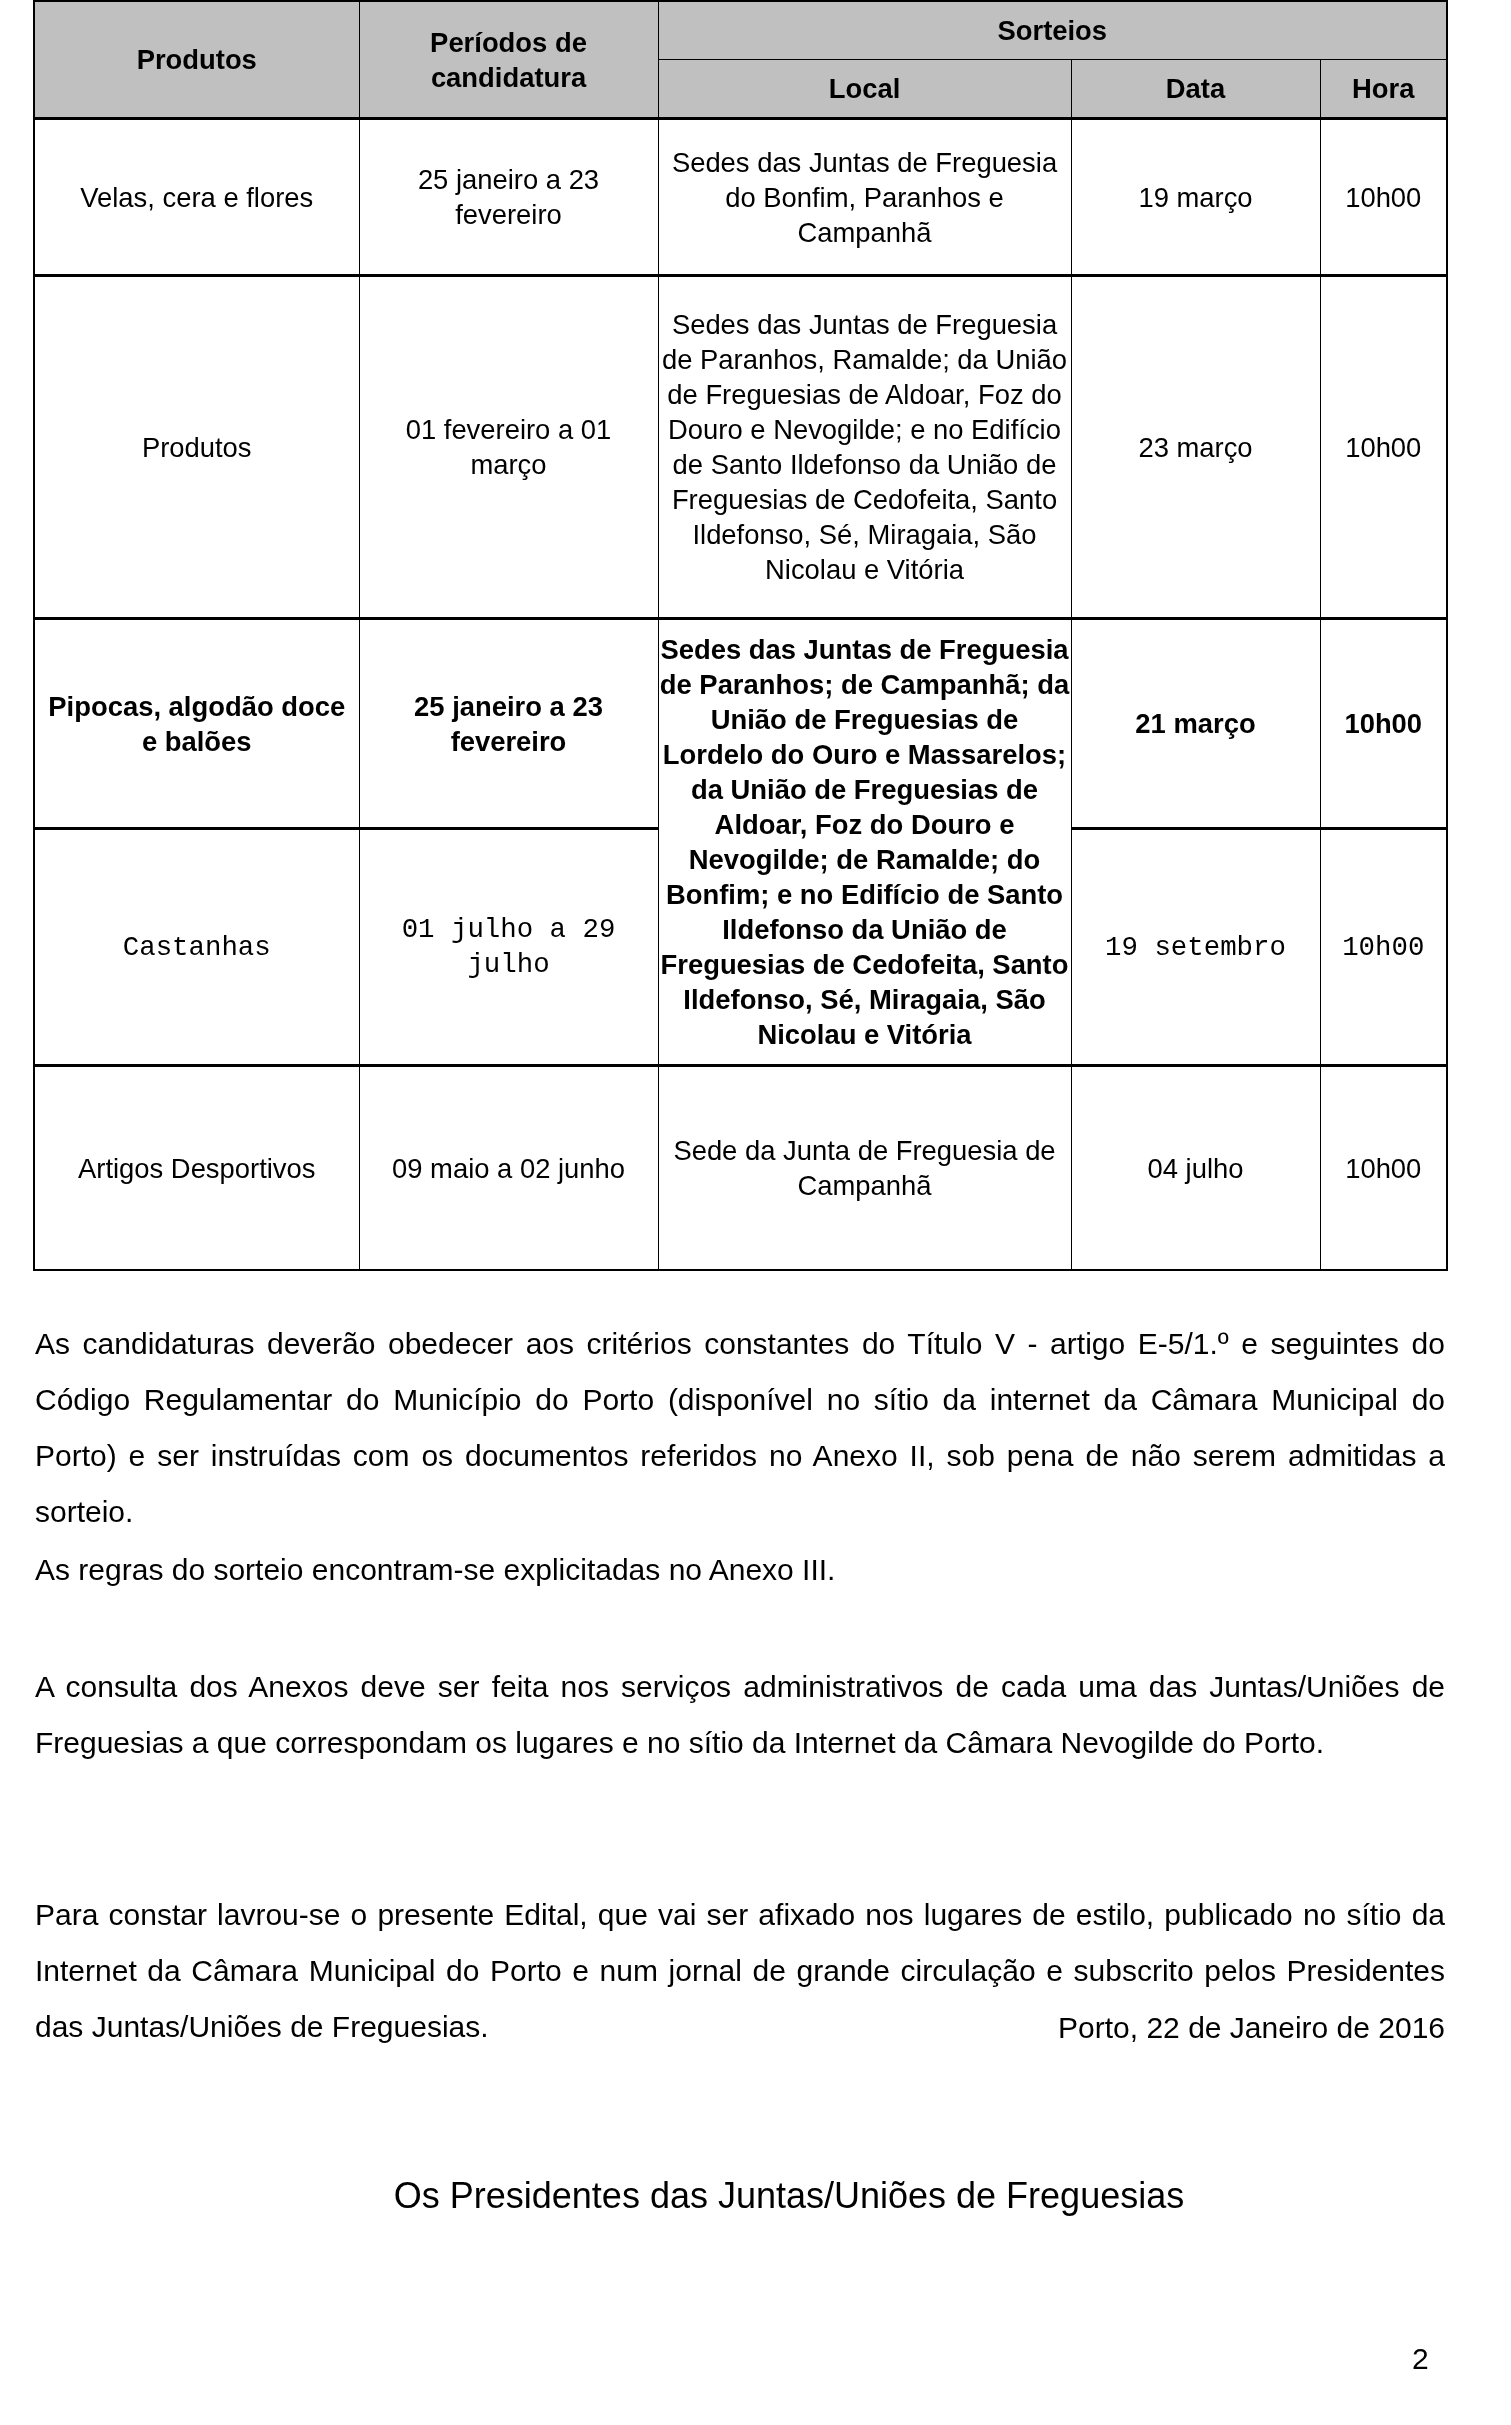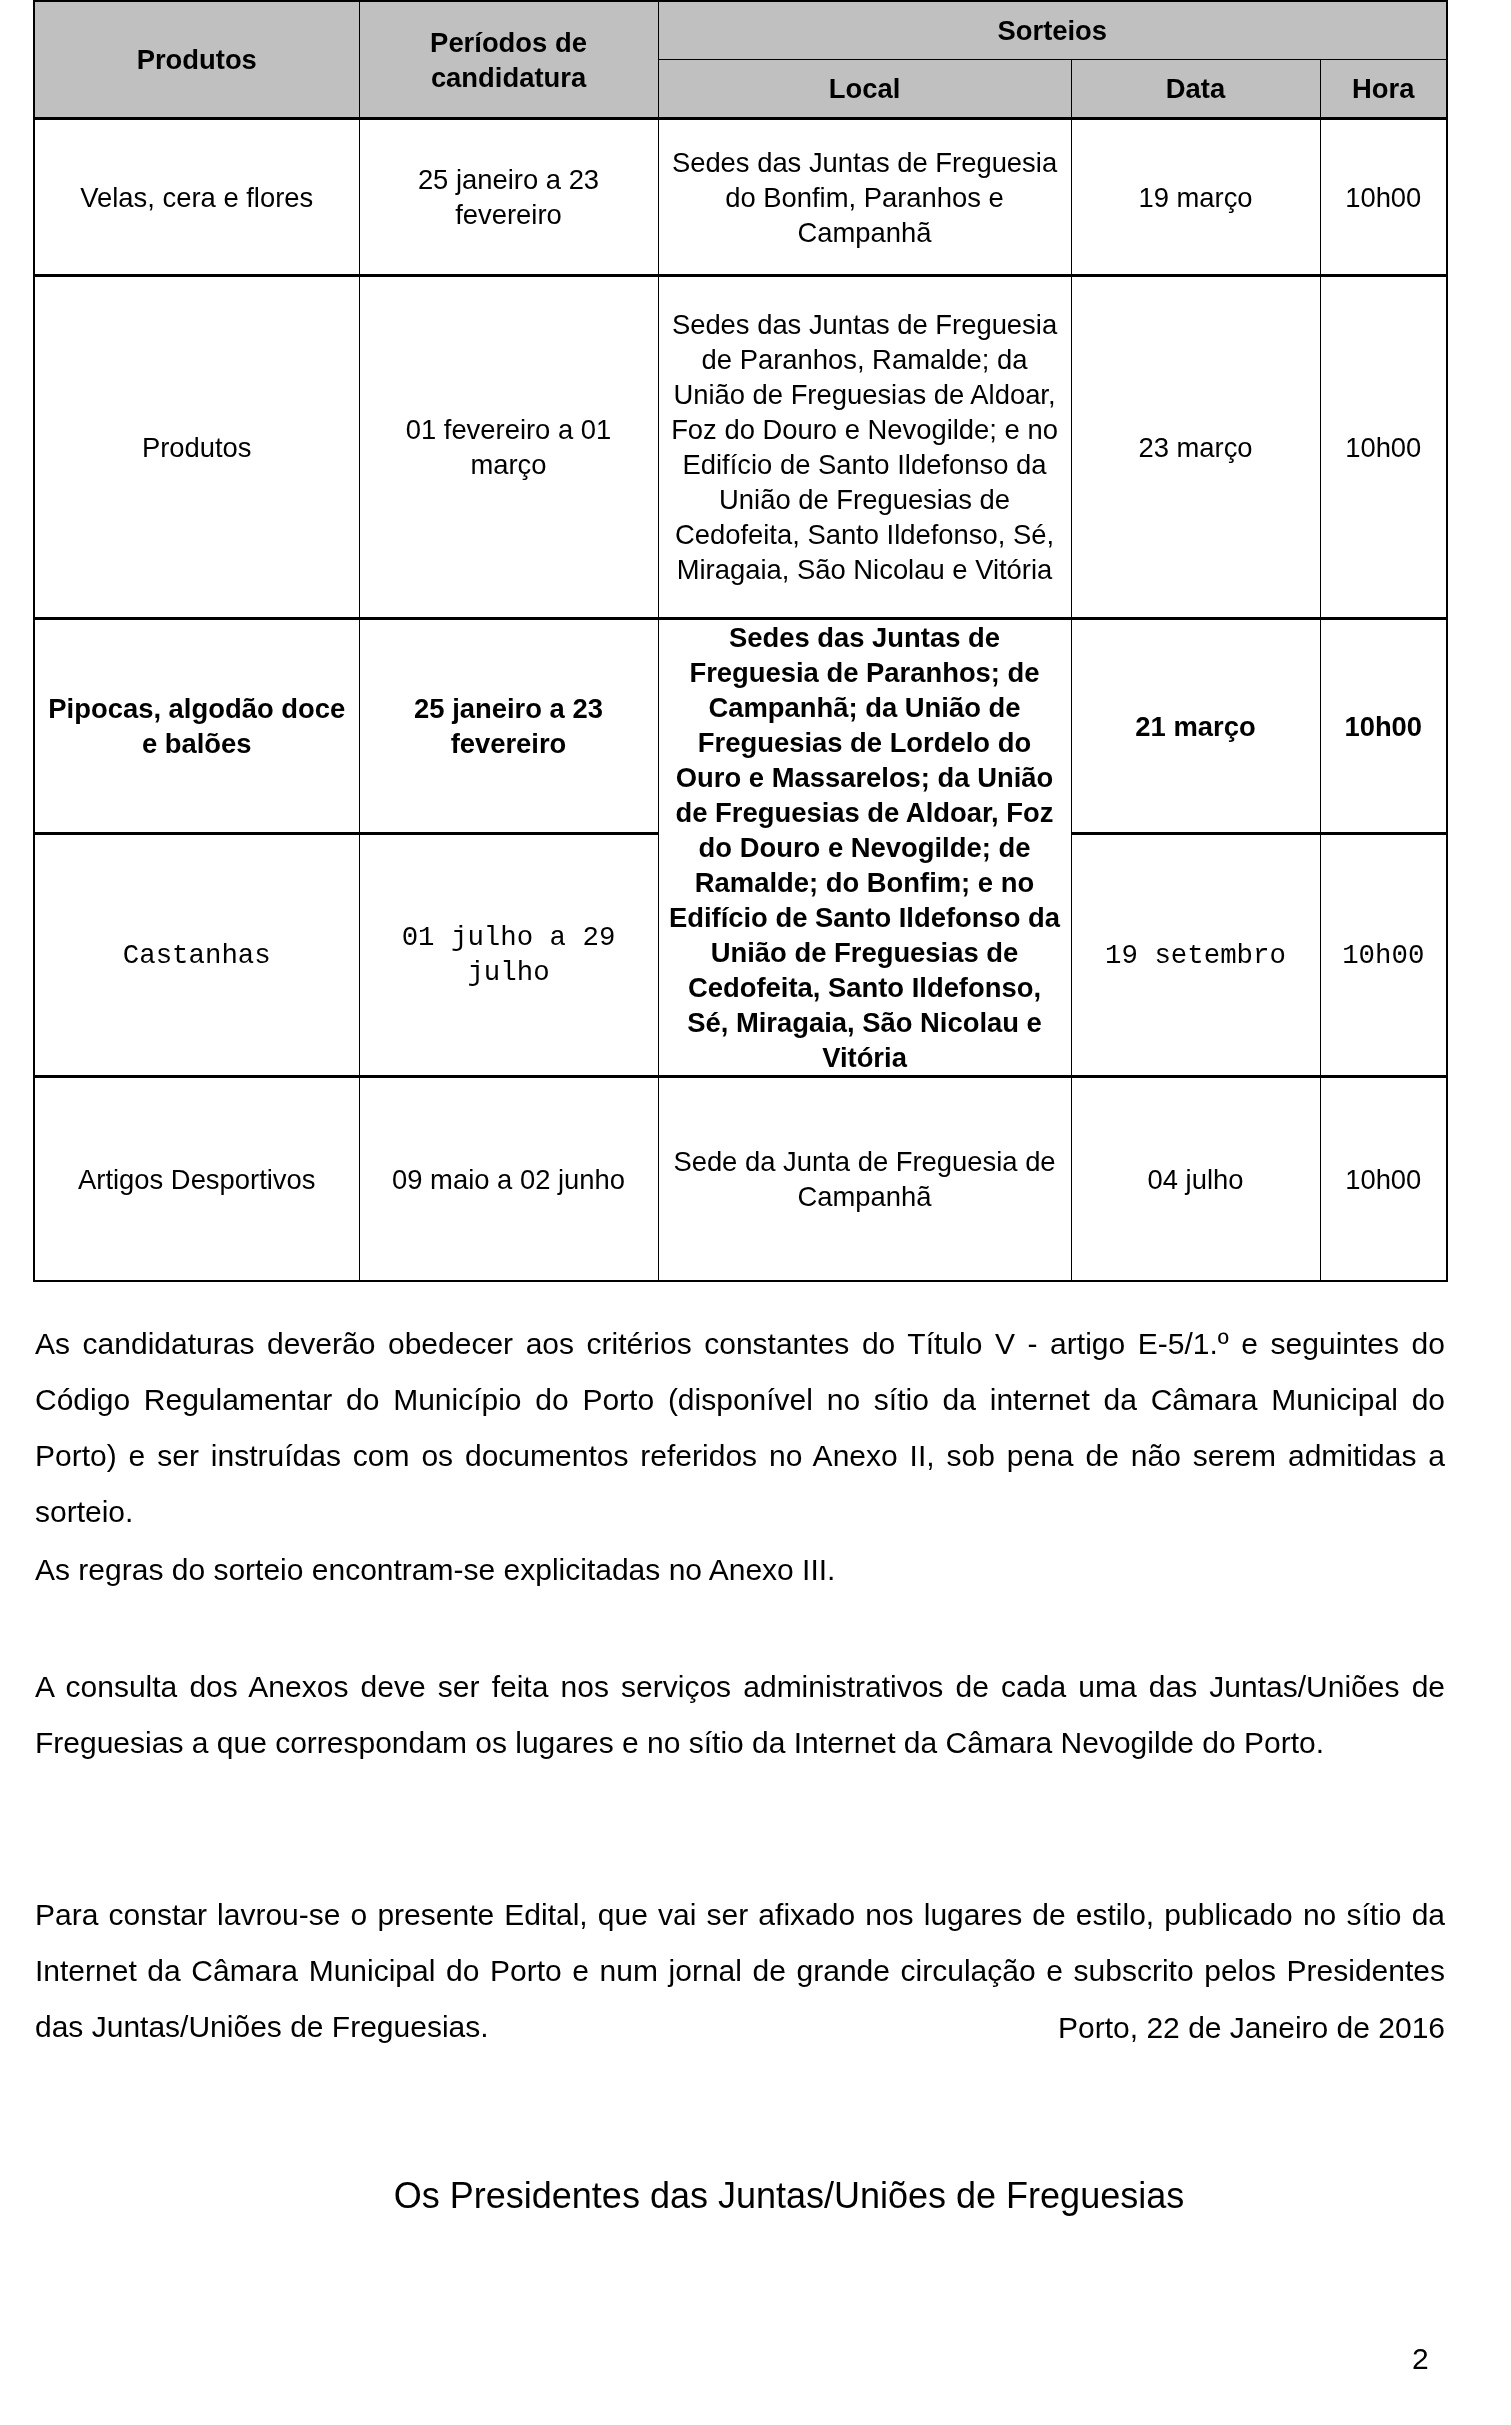--- a/index.html
+++ b/index.html
@@ -31,21 +31,21 @@
   .sched th {
     background: #c0c0c0;
     font-weight: bold;
     font-size: 27.4px;
     line-height: 35px;
   }
   .sched thead tr.h1 th { height: 57px; }
   .sched thead tr.h2 th { height: 57px; }
   .sched thead { border-bottom: 3.1px solid #000; }
   .sched tr.sep td { border-top: 3.1px solid #000; }
-  .sched td.local { padding: 0 9px; }
+  .sched td.local { padding: 0 1px; }
   .r1 td { height: 154px; }
   .r2 td { height: 340px; }
   .r3 td { height: 207px; font-weight: bold; }
   .r4 td { height: 234px; font-family: Liberation Mono, monospace; }
   .r5 td { height: 202px; }
 
   .para {
     position: absolute; left: 35px; width: 1410px;
     font-size: 30px; line-height: 56px;
     text-align: justify;

